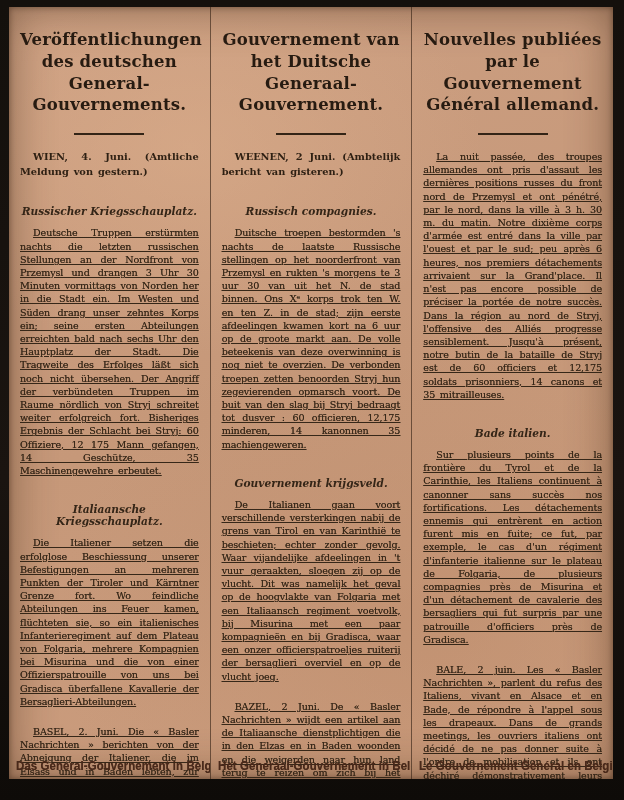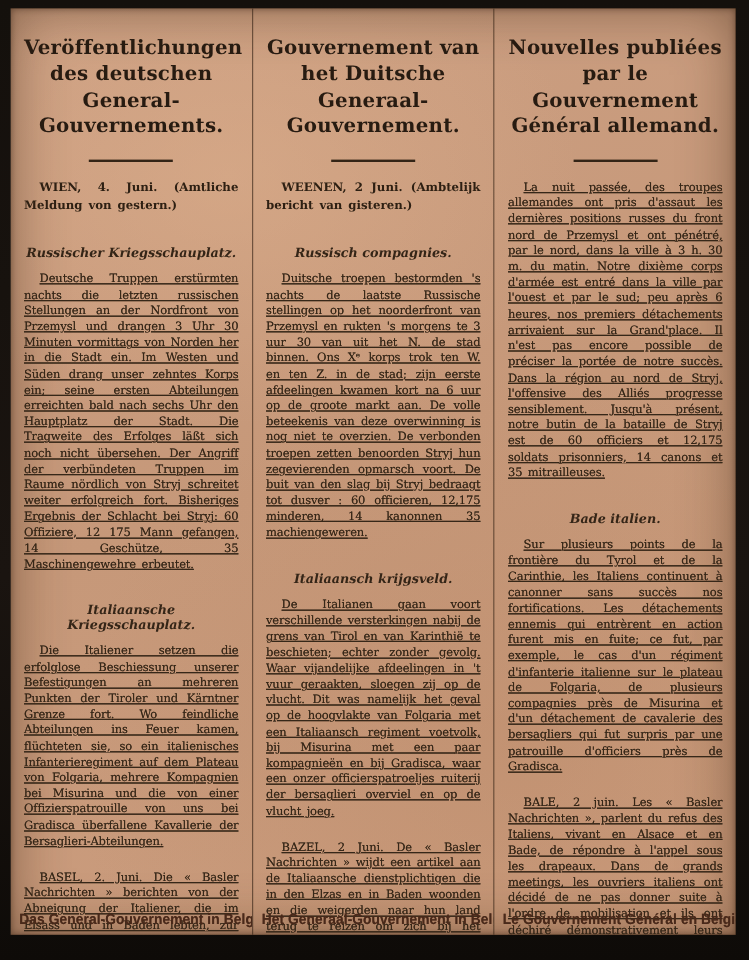--- a/index.html
+++ b/index.html
@@ -113,21 +113,21 @@
       <p class="para news">BASEL, 2. Juni. Die « Basler Nachrichten » berichten von der Abneigung der Italiener, die im Elsass und in Baden lebten, zur Stellung heimzureisen. Die italienischen Arbeiter beschlossen vielmehr in grossen Massenversammlungen, dem Einberufungsbefehle der italienischen Regierung nicht zu folgen. Demonstrativ wurden die Gestellungsbefehle unter Hochrufen auf Deutschland zerrissen.</p>
       <div class="col-footer">Das General-Gouvernement in Belgien.</div>
     </div>
 
     <div class="col">
       <h1 class="header">Gouvernement van het Duitsche Generaal-Gouvernement.</h1>
       <div class="rule"></div>
       <p class="dateline">WEENEN, 2 Juni. (Ambtelijk bericht van gisteren.)</p>
       <h3 class="sec-heading">Russisch compagnies.</h3>
       <p class="para">Duitsche troepen bestormden 's nachts de laatste Russische stellingen op het noorderfront van Przemysl en rukten 's morgens te 3 uur 30 van uit het N. de stad binnen. Ons Xᵉ korps trok ten W. en ten Z. in de stad; zijn eerste afdeelingen kwamen kort na 6 uur op de groote markt aan. De volle beteekenis van deze overwinning is nog niet te overzien. De verbonden troepen zetten benoorden Stryj hun zegevierenden opmarsch voort. De buit van den slag bij Stryj bedraagt tot dusver : 60 officieren, 12,175 minderen, 14 kanonnen 35 machiengeweren.</p>
-      <h3 class="sec-heading">Italiaansch krijgsveld.</h3>
+      <h3 class="sec-heading">Gouvernement krijgsveld.</h3>
       <p class="para">De Italianen gaan voort verschillende versterkingen nabij de grens van Tirol en van Karinthië te beschieten; echter zonder gevolg. Waar vijandelijke afdeelingen in 't vuur geraakten, sloegen zij op de vlucht. Dit was namelijk het geval op de hoogvlakte van Folgaria met een Italiaansch regiment voetvolk, bij Misurina met een paar kompagnieën en bij Gradisca, waar een onzer officierspatroeljes ruiterij der bersaglieri overviel en op de vlucht joeg.</p>
       <p class="para news">BAZEL, 2 Juni. De « Basler Nachrichten » wijdt een artikel aan de Italiaansche dienstplichtigen die in den Elzas en in Baden woonden en die weigerden naar hun land terug te reizen om zich bij het leger te laten inlijven. Op talrijke vergaderingen besloten zij geen gevolg te geven aan hun mobilisatiebevel. In de betoogingen verscheurden zij den oproep onder de wapens en brachten hoera's uit op Duitschland.</p>
       <div class="col-footer">Het Generaal-Gouvernement in België.</div>
     </div>
 
     <div class="col">
       <h1 class="header">Nouvelles publiées par le Gouvernement Général allemand.</h1>
       <div class="rule"></div>
       <p class="para">La nuit passée, des troupes allemandes ont pris d'assaut les dernières positions russes du front nord de Przemysl et ont pénétré, par le nord, dans la ville à 3 h. 30 m. du matin. Notre dixième corps d'armée est entré dans la ville par l'ouest et par le sud; peu après 6 heures, nos premiers détachements arrivaient sur la Grand'place. Il n'est pas encore possible de préciser la portée de notre succès. Dans la région au nord de Stryj, l'offensive des Alliés progresse sensiblement. Jusqu'à présent, notre butin de la bataille de Stryj est de 60 officiers et 12,175 soldats prisonniers, 14 canons et 35 mitrailleuses.</p>
       <h3 class="sec-heading">Bade italien.</h3>

